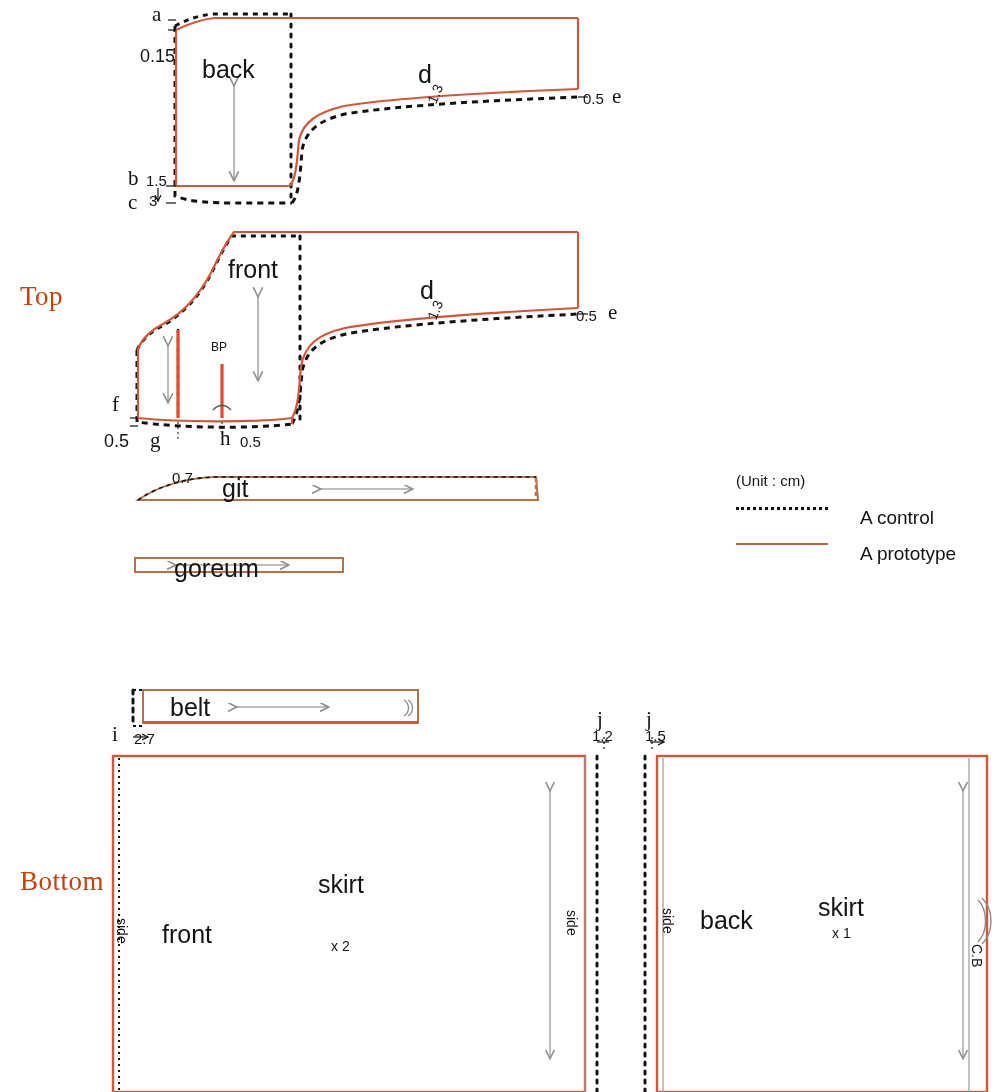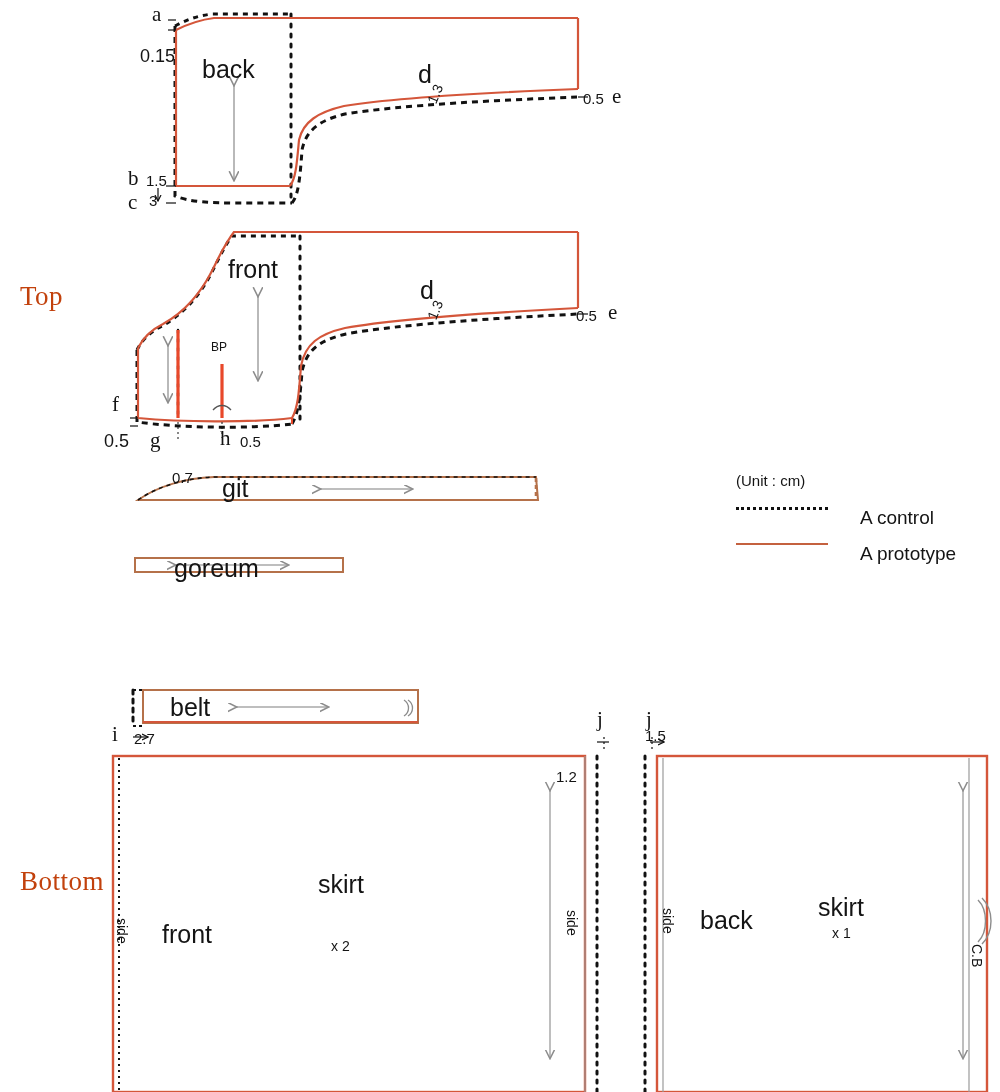--- a/index.html
+++ b/index.html
@@ -182,21 +182,21 @@
   <div class="lbl piece-name" style="left:170px;top:693px;">belt</div>
   <div class="lbl pt" style="left:112px;top:722px;">i</div>
   <div class="lbl dim" style="left:134px;top:730px;">2.7</div>
 
   <div class="lbl piece-name" style="left:318px;top:870px;">skirt</div>
   <div class="lbl piece-name" style="left:162px;top:920px;">front</div>
   <div class="lbl mult" style="left:331px;top:938px;">x 2</div>
   <div class="lbl vert" style="left:130px;top:918px;">side</div>
   <div class="lbl vert" style="left:580px;top:910px;">side</div>
   <div class="lbl pt" style="left:597px;top:707px;">j</div>
-  <div class="lbl dim" style="left:556px;top:727px;margin-top:41px;">1.2</div>
+  <div class="lbl dim" style="left:592px;top:727px;">1.2</div>
 
   <div class="lbl piece-name" style="left:818px;top:893px;">skirt</div>
   <div class="lbl piece-name" style="left:700px;top:906px;">back</div>
   <div class="lbl mult" style="left:832px;top:925px;">x 1</div>
   <div class="lbl vert" style="left:676px;top:908px;">side</div>
   <div class="lbl vert" style="left:985px;top:944px;">C.B</div>
   <div class="lbl pt" style="left:646px;top:707px;">j</div>
   <div class="lbl dim" style="left:645px;top:727px;">1.5</div>
 
   <div class="legend-wrap">

